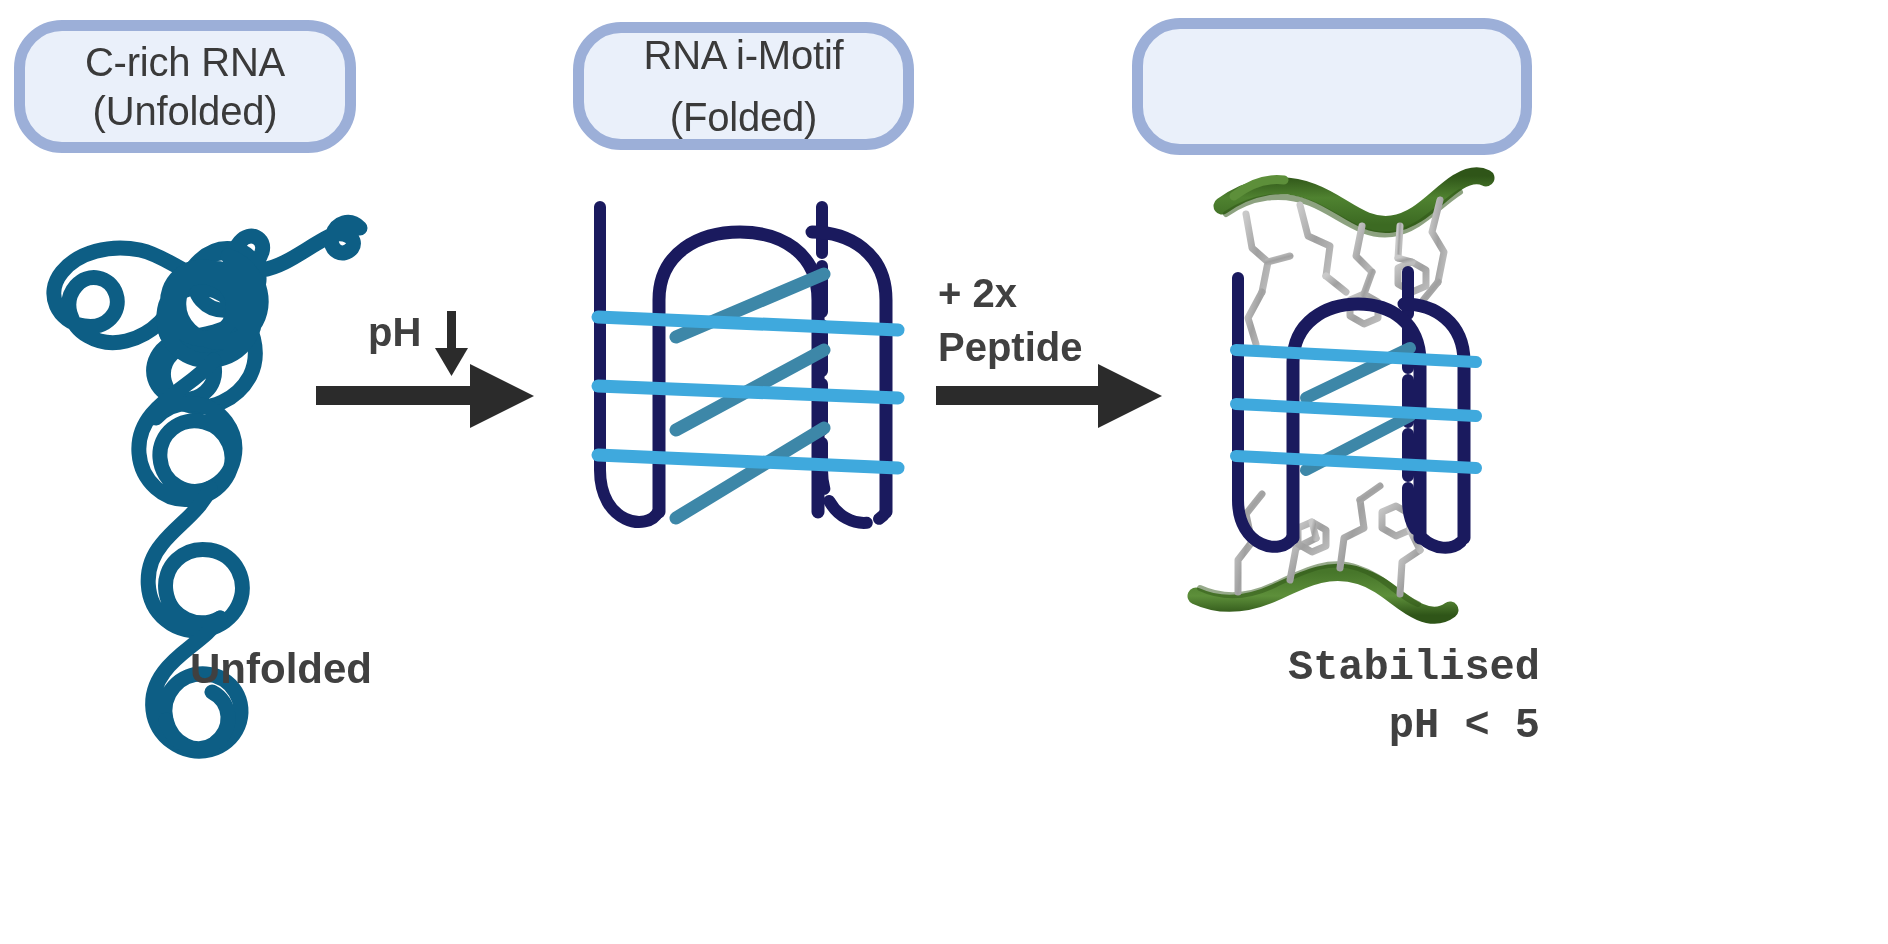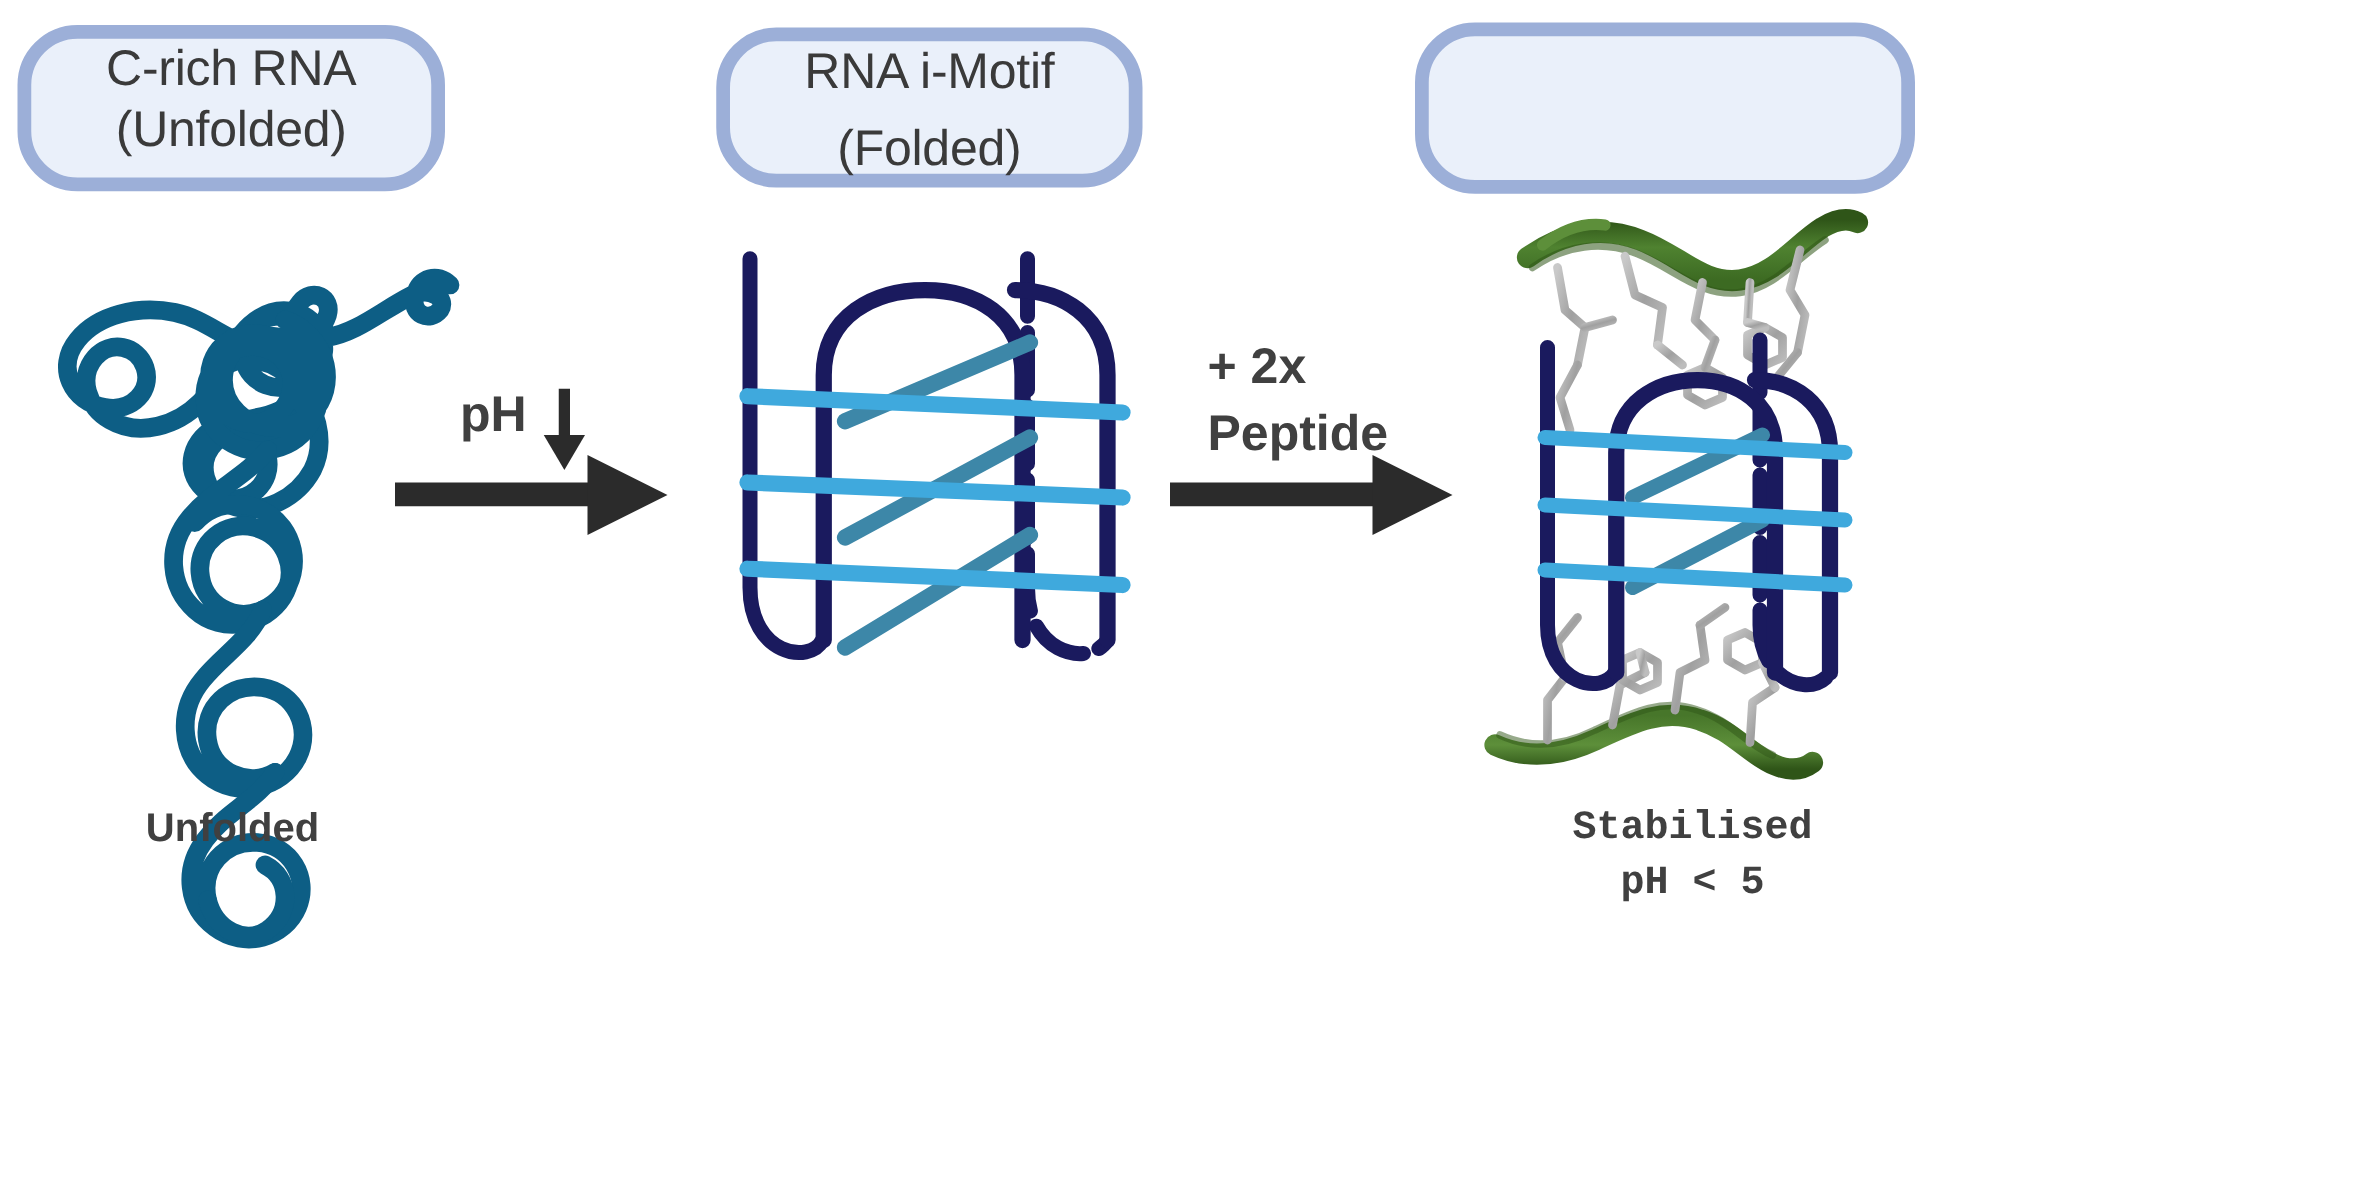--- a/index.html
+++ b/index.html
@@ -22,58 +22,59 @@
   
   .pill {
     position: absolute;
     box-sizing: border-box;
     background: #eaf0fa;
     border: 11px solid #9cafd8;
     border-radius: 48px;
     display: flex;
     flex-direction: column;
     align-items: center;
+    justify-content: center;
     text-align: center;
     color: #3a3a3a;
     font-size: 40px;
     line-height: 1.22;
     font-weight: 400;
     letter-spacing: -0.2px;
   }
   .pill span { display: block; white-space: nowrap; }
 
   #pill-1 { left: 14px;   top: 20px;  width: 342px; height: 133px; }
   #pill-2 { left: 573px;  top: 22px;  width: 341px; height: 128px; gap: 13px; }
   #pill-3 { left: 1132px; top: 18px;  width: 400px; height: 137px; }
 
   
   .caption {
     position: absolute;
-    text-align: center;
+    text-align: right;
     color: #404040;
     font-weight: bold;
-    font-size: 32px;
+    font-size: 42px;
     line-height: 1.38;
   }
   .caption span { display: block; white-space: nowrap; }
   #cap-1 { left: 0px;    top: 640px; width: 372px; }
   #cap-2 { left: 570px;  top: 640px; width: 372px; }
   #cap-3 { left: 1168px; top: 640px; width: 372px; font-family: Liberation Mono, monospace; }
 
   
   .arrow-label {
     position: absolute;
     color: #404040;
     font-weight: bold;
     font-size: 40px;
     line-height: 1.35;
     white-space: nowrap;
   }
   #lbl-ph      { left: 368px; top: 305px; }
-  #lbl-peptide { left: 938px; top: 266px; margin-left: 28px; }
+  #lbl-peptide { left: 938px; top: 266px; }
 
   .svg-layer {
     position: absolute;
     left: 0; top: 0;
     width: 1888px; height: 944px;
     pointer-events: none;
   }
 </style>
 </head>
 <body>

